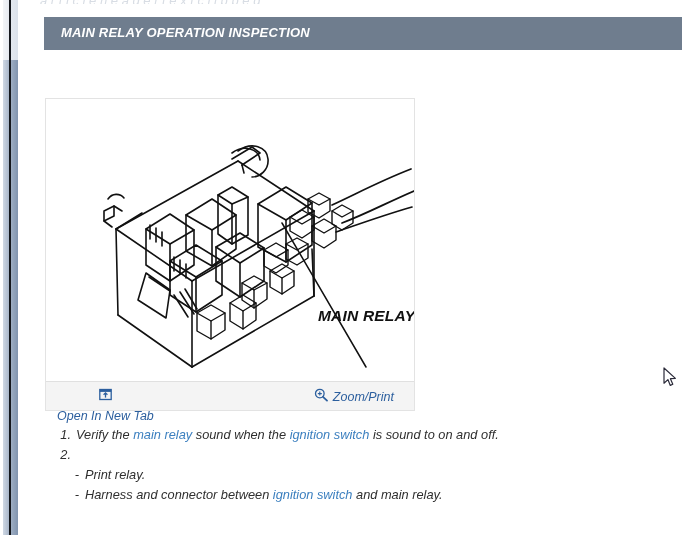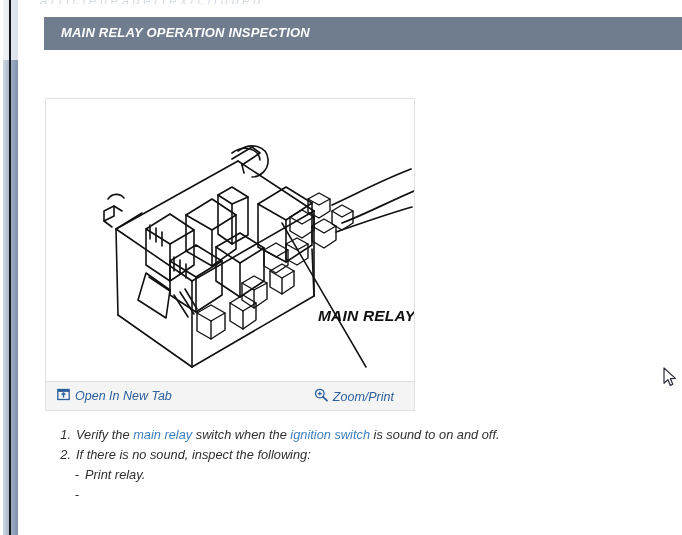--- a/index.html
+++ b/index.html
@@ -127,21 +127,21 @@
     top: 6px;
     display: flex;
     align-items: center;
     gap: 5px;
     color: #2c5f9e;
     font-size: 12.5px;
     cursor: pointer;
     text-decoration: none;
     white-space: nowrap;
   }
-  #open-new-tab-link { left: 11px; }
+  #open-new-tab-link { left: 11px; flex-direction: column; }
   #zoom-print-link  { right: 20px; }
   .tool-icon { display: block; }
 
   
   #steps {
     position: absolute;
     left: 27px;
     top: 425px;
     width: 600px;
     font-size: 12.8px;
@@ -348,36 +348,38 @@
       </a>
 
     </div>
   </div>
 
   <div id="steps">
 
     <div class="step-row">
       <span class="step-num">1.</span>
       <span>
-        <span class="txt">Verify the </span><span class="lnk">main relay</span><span class="txt"> switch when the </span><span class="lnk">ignition switch</span><span class="txt"> is sound to on and off.</span>
+        <span class="txt">Verify the </span><span class="lnk">main relay</span><span class="txt"> sound when the </span><span class="lnk">ignition switch</span><span class="txt"> is sound to on and off.</span>
       </span>
     </div>
 
     <div class="step-row">
       <span class="step-num">2.</span>
-      <span class="txt">If there is no sound, inspect the following:</span>
     </div>
 
     <div class="sub-row">
       <span class="sub-dash">-</span>
       <span class="txt">Print relay.</span>
     </div>
 
     <div class="sub-row">
       <span class="sub-dash">-</span>
+      <span>
+        <span class="txt">Harness and connector between </span><span class="lnk">ignition switch</span><span class="txt"> and main relay.</span>
+      </span>
     </div>
 
   </div>
 </div>
 
 <div id="mouse-cursor">
   <svg width="14" height="21" viewBox="0 0 14 21" xmlns="http://www.w3.org/2000/svg">
     <path d="M1 1 L1 16.2 L4.9 12.6 L7.3 18.4 L9.8 17.3 L7.4 11.7 L12.4 11.4 Z" fill="#ffffff" stroke="#2b2b3a" stroke-width="1.2" stroke-linejoin="round"></path>
   </svg>
 </div>

